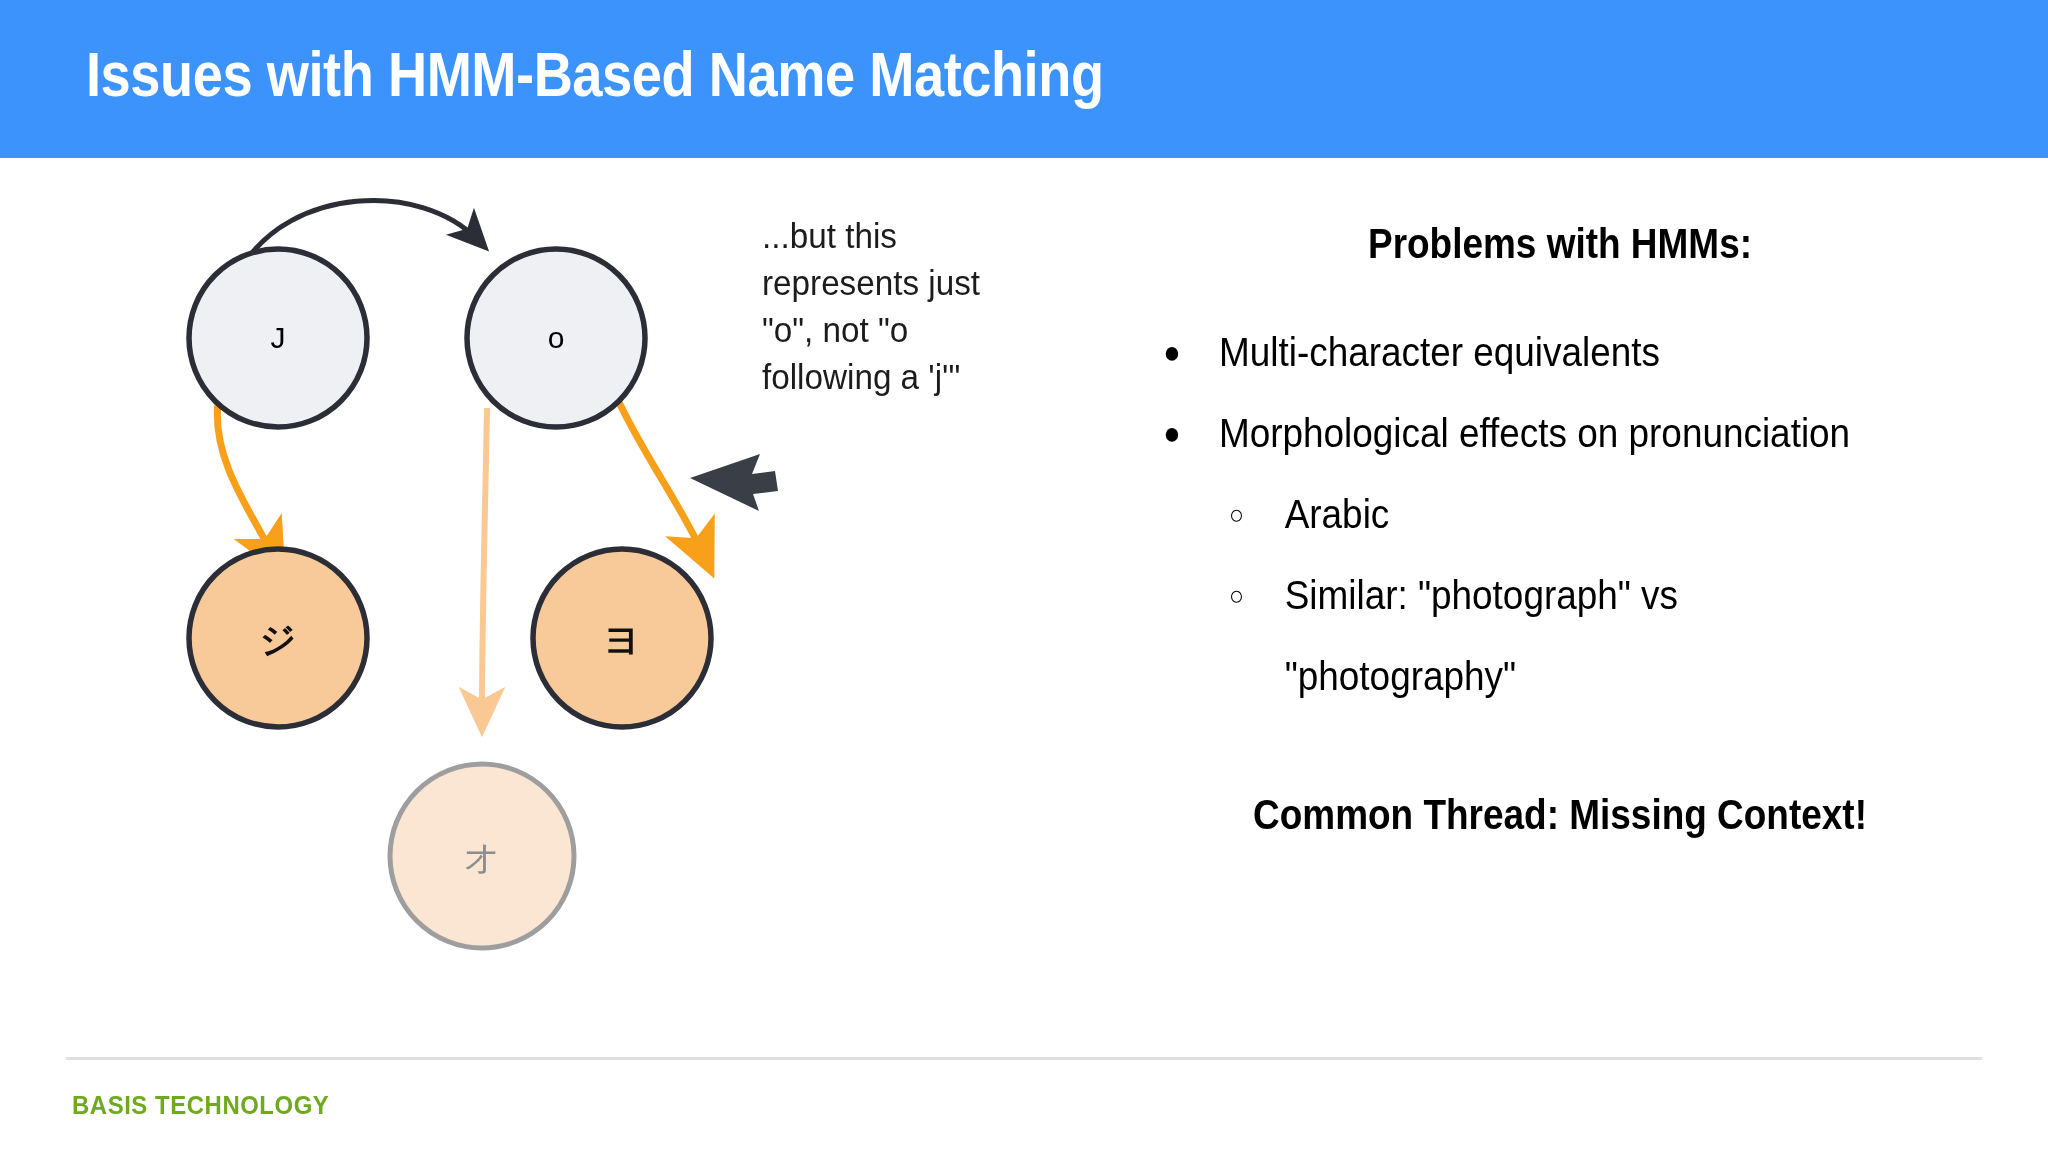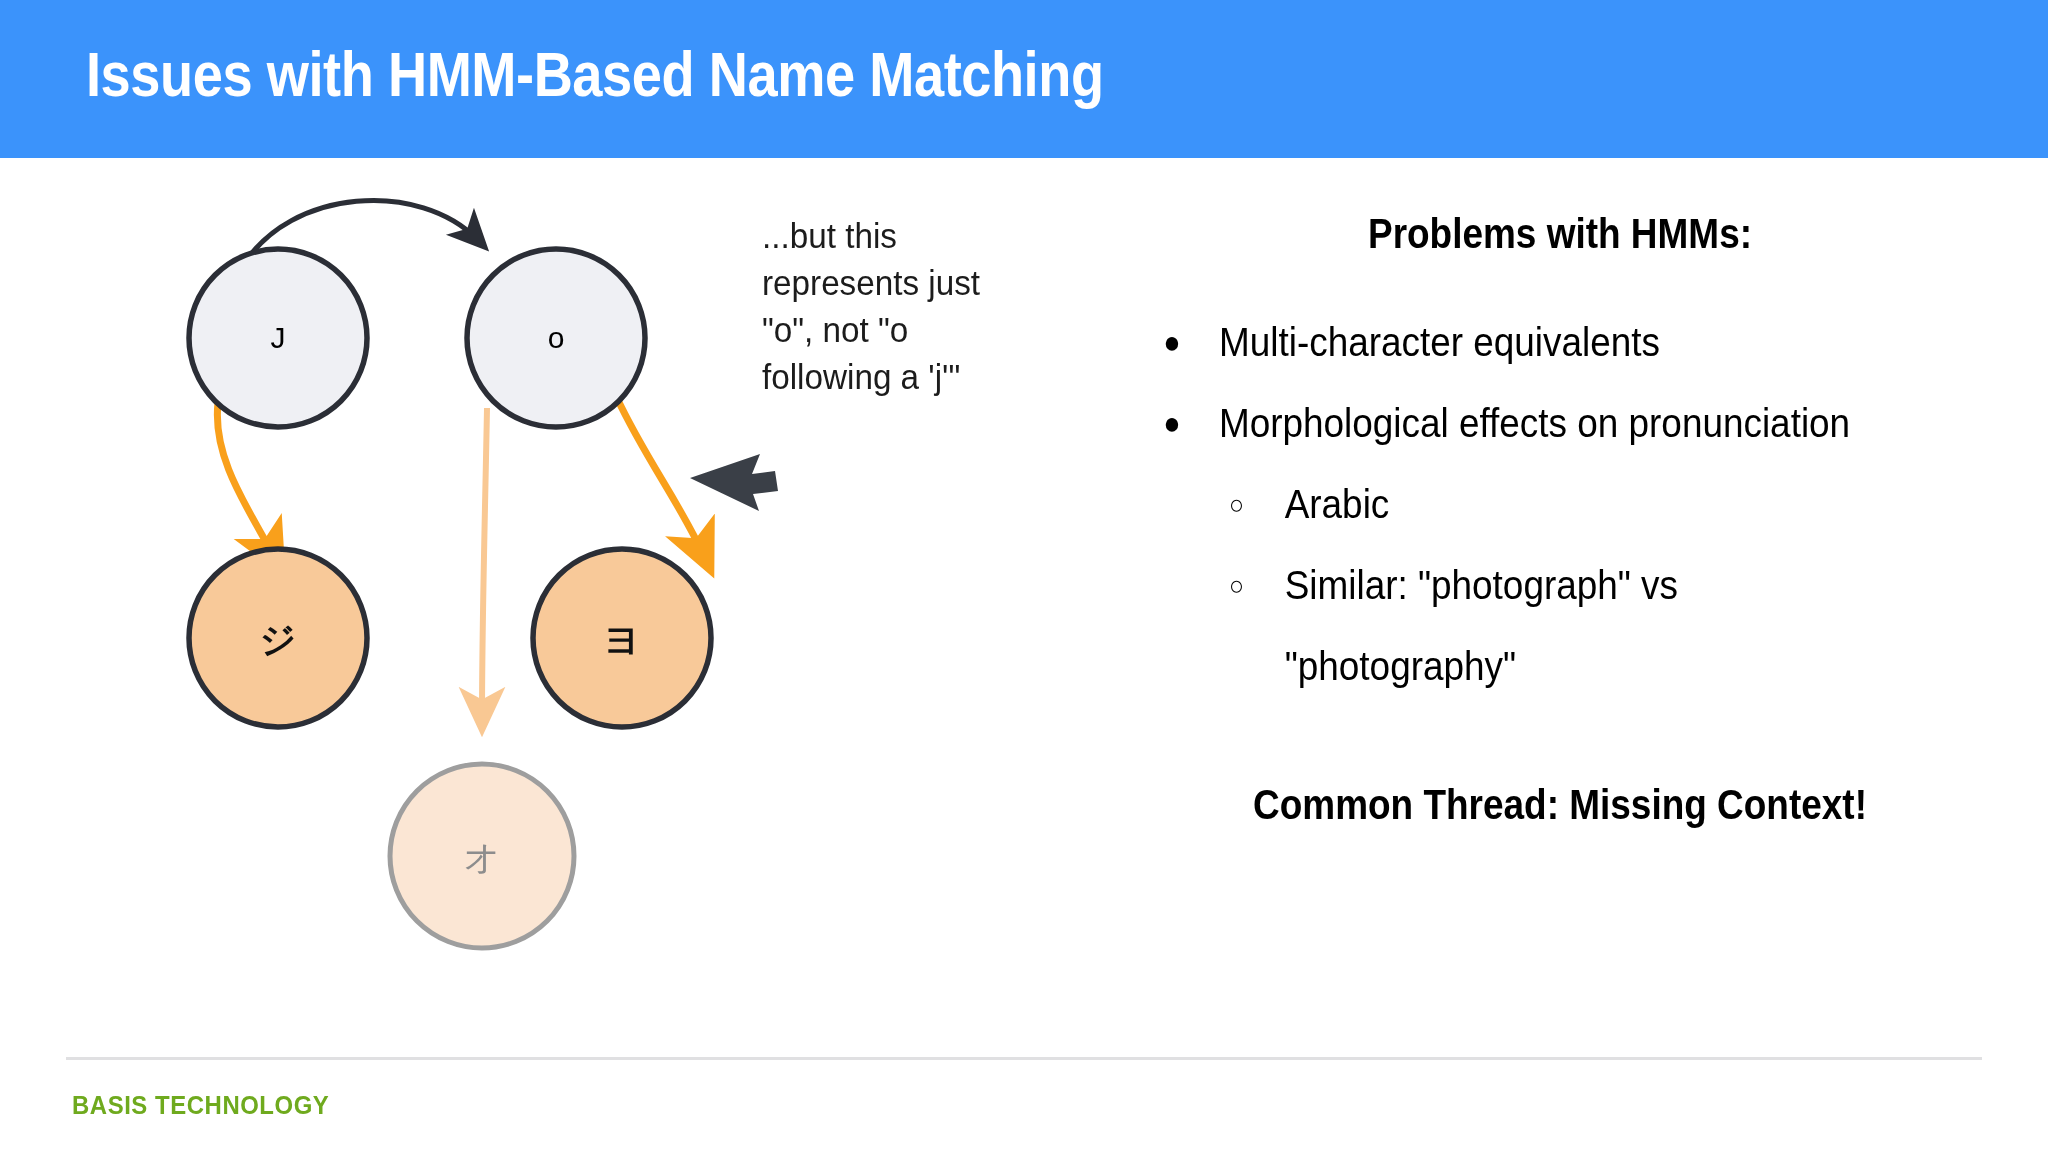--- a/index.html
+++ b/index.html
@@ -78,21 +78,21 @@
     line-height: 47px;
     color: #1c1c1c;
     transform: scaleX(0.95);
     transform-origin: left top;
   }
 
   
   #right-col {
     position: absolute;
     left: 1120px;
-    top: 210px;
+    top: 220px;
     width: 880px;
   }
   #problems-heading {
     font-size: 42px;
     font-weight: bold;
     color: #000000;
     text-align: center;
     margin: 0 0 44px 0;
     transform: scaleX(0.88);
   }

